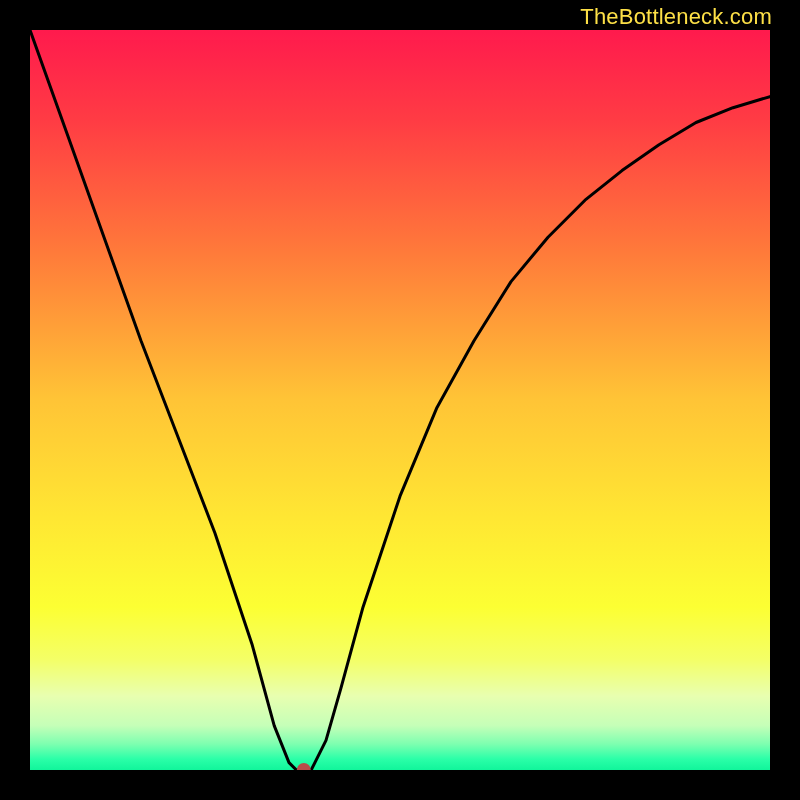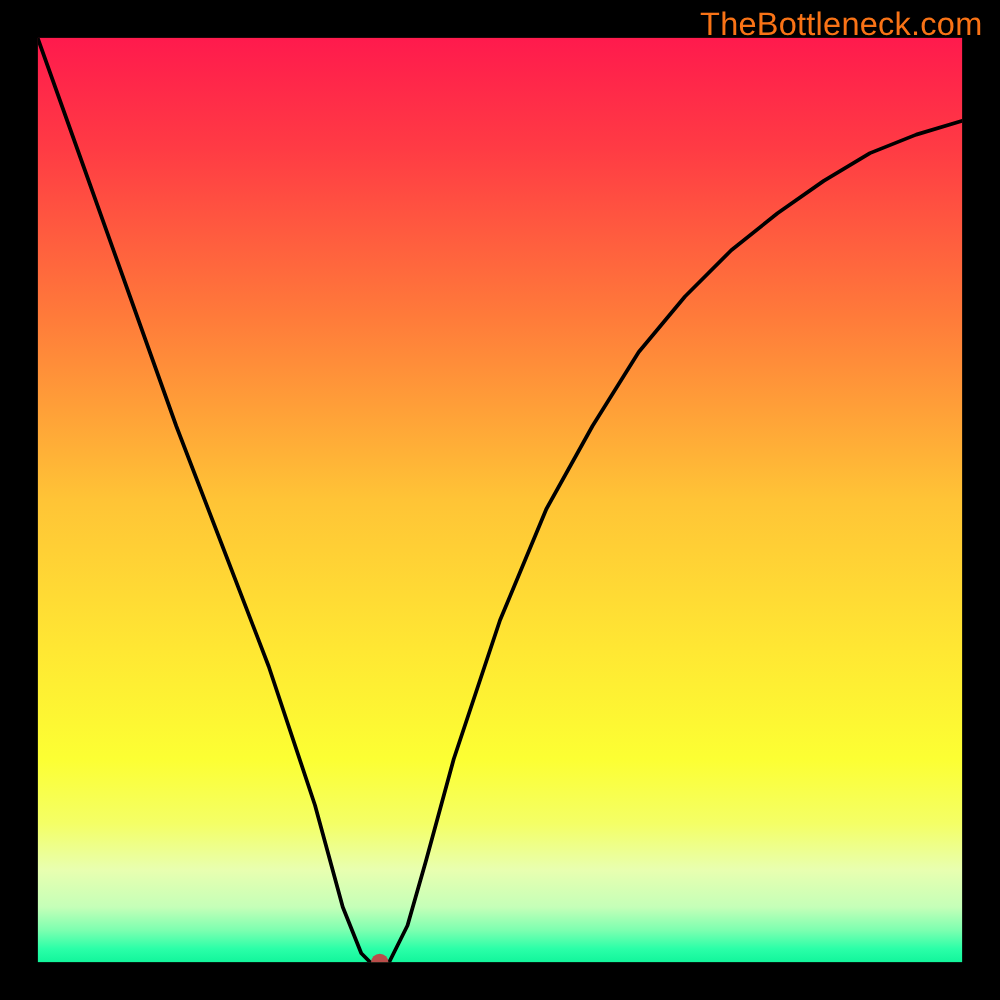--- a/index.html
+++ b/index.html
@@ -23,23 +23,23 @@
     position: absolute;
     left: 30px;
     top: 30px;
     width: 740px;
     height: 740px;
     overflow: hidden;
   }
   .watermark {
     position: absolute;
     top: 4px;
-    right: 14px;
-    color: #f97316;
-    font-size: 26px;
+    right: 28px;
+    color: #fde047;
+    font-size: 22px;
     font-weight: 500;
     letter-spacing: 0.2px;
     font-family: Arial, Helvetica, sans-serif;
   }
   svg { display: block; }
 </style>
 </head>
 <body>
 
 <div class="frame">

